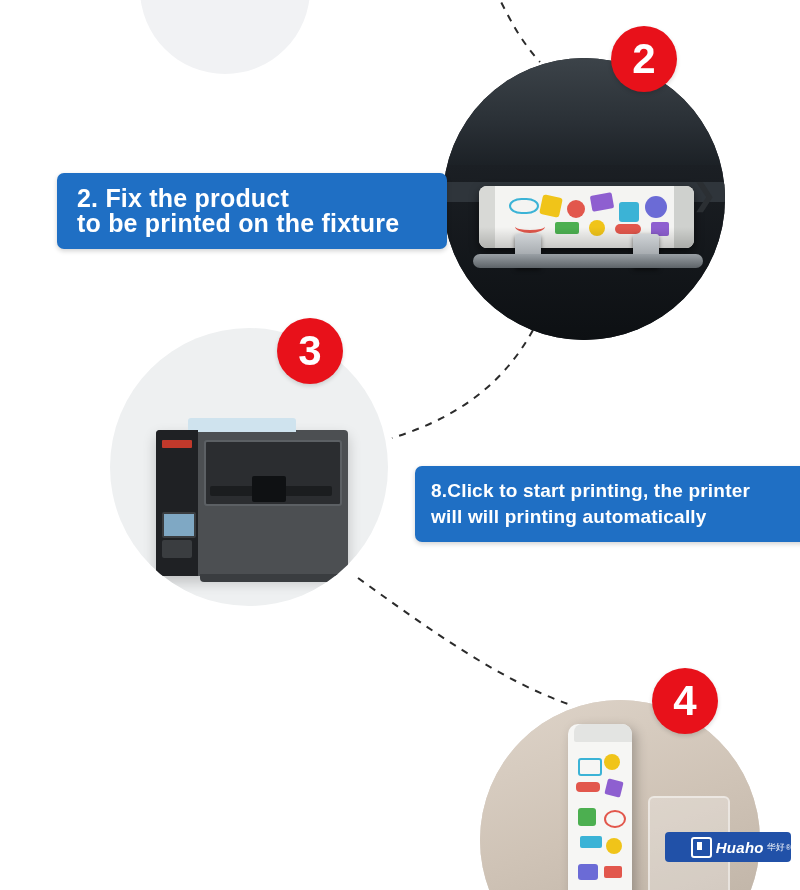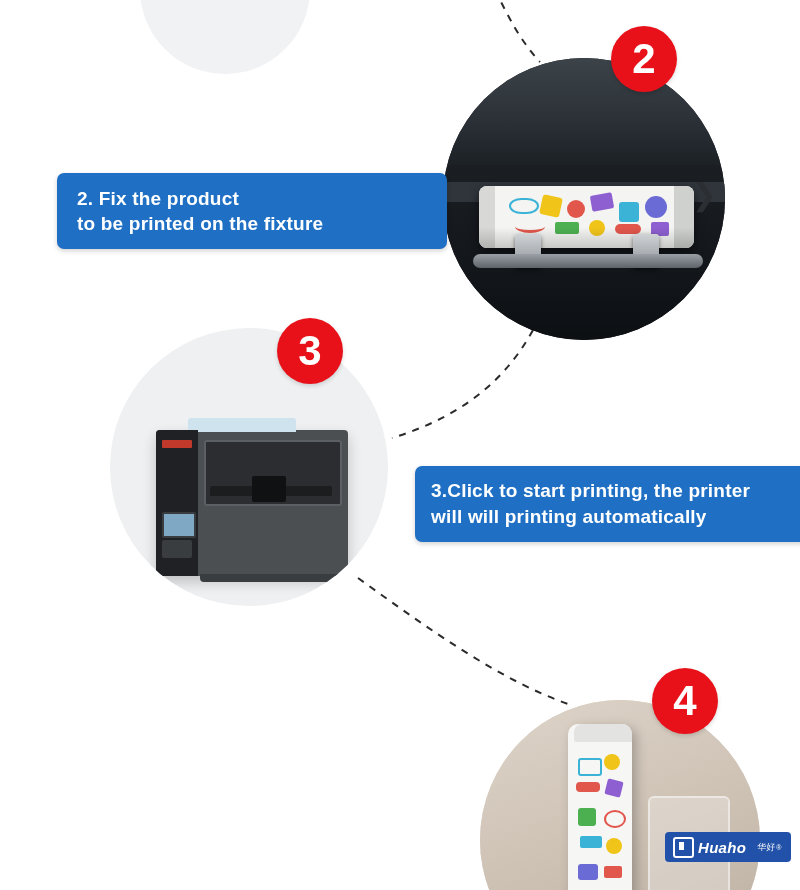--- a/index.html
+++ b/index.html
@@ -252,21 +252,21 @@
     display: flex;
     align-items: center;
   }
   .caption .txt { width: 100%; }
   .caption .line { display: block; }
 
   .cap2 {
     left: 57px; top: 173px;
     width: 350px; height: 76px;
     padding: 0 20px;
-    font-size: 19px;
+    font-size: 25px;
     line-height: 25px;
   }
   .cap3 {
     left: 415px; top: 466px;
     width: 368px; height: 76px;
     padding: 0 16px;
     font-size: 19px;
     line-height: 26px;
   }
   .cap4 {
@@ -282,20 +282,21 @@
     left: 665px;
     top: 832px;
     width: 118px;
     height: 30px;
     background: #2151a8;
     border-radius: 4px;
     display: flex;
     align-items: center;
     padding-left: 8px;
     color: #ffffff;
+    justify-content: flex-end;
   }
   .logo .mark {
     width: 17px; height: 17px;
     border: 2px solid #ffffff;
     border-radius: 3px;
     margin-right: 4px;
     position: relative;
     flex: 0 0 auto;
   }
   .logo .mark::after {
@@ -306,21 +307,21 @@
     background: #ffffff;
   }
   .logo .name {
     font-size: 15px;
     font-weight: bold;
     font-style: italic;
     letter-spacing: .3px;
   }
   .logo .cn {
     font-size: 9px;
-    margin-left: 11px;
+    margin-left: 3px;
     opacity: .95;
   }
   .logo .reg {
     font-size: 7px;
     vertical-align: super;
     margin-left: 1px;
   }
 </style>
 </head>
 <body>
@@ -404,21 +405,21 @@
 
   <div class="caption cap2">
     <div class="txt">
       <span class="line">2. Fix the product</span>
       <span class="line">to be printed on the fixture</span>
     </div>
   </div>
 
   <div class="caption cap3">
     <div class="txt">
-      <span class="line">3.Click to start printing, the printer</span>
+      <span class="line">8.Click to start printing, the printer</span>
       <span class="line">will will printing automatically</span>
     </div>
   </div>
 
 
   <div class="logo">
     <span class="mark"></span>
     <span class="name">Huaho</span>
     <span class="cn">华好</span>
     <span class="reg">®</span>

